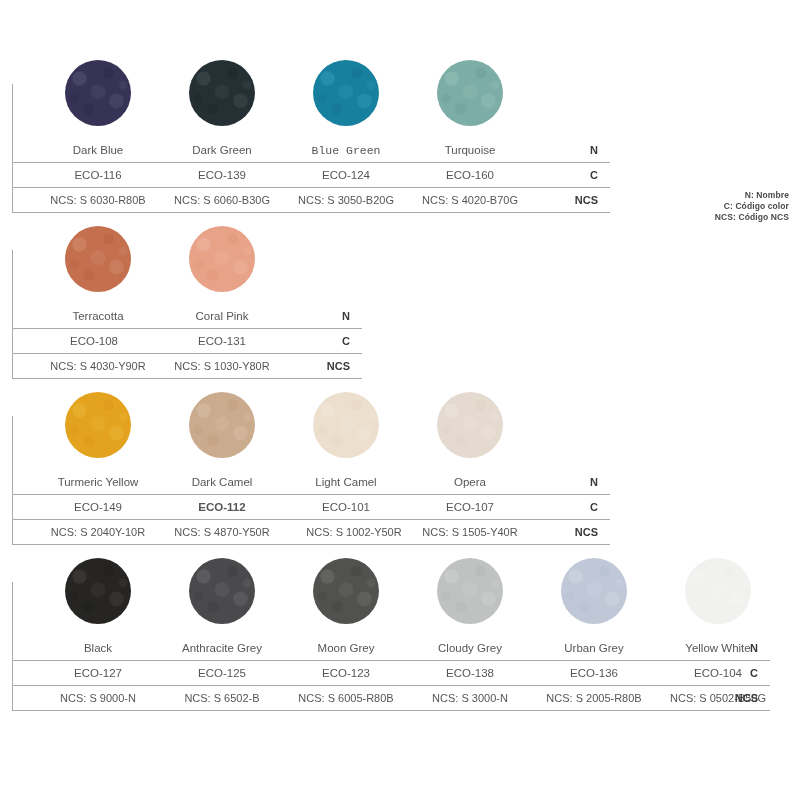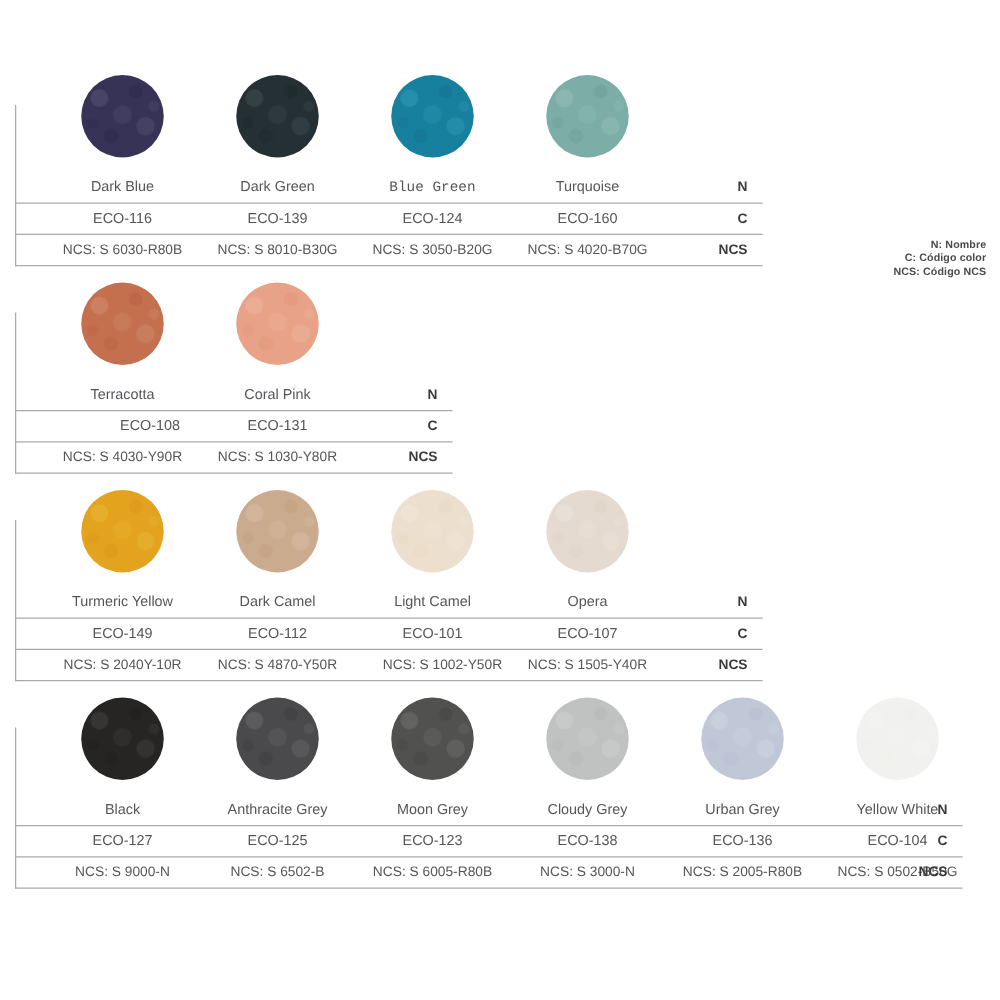--- a/index.html
+++ b/index.html
@@ -163,21 +163,21 @@
         <div class="trow">
           <div class="cell code" style="left: 36px;">ECO-116</div>
           <div class="cell code" style="left: 160px;">ECO-139</div>
           <div class="cell code" style="left: 284px;">ECO-124</div>
           <div class="cell code" style="left: 408px;">ECO-160</div>
           <div class="rowkey" style="left: 558px; width: 40px;">C</div>
           <div class="rule" style="top: 24px; width: 598px;"></div>
         </div>
         <div class="trow">
           <div class="cell ncs" style="left: 36px;">NCS: S 6030-R80B</div>
-          <div class="cell ncs" style="left: 160px;">NCS: S 8010-B30G</div>
+          <div class="cell ncs" style="left: 160px;">NCS: S 6060-B30G</div>
           <div class="cell ncs" style="left: 284px;">NCS: S 3050-B20G</div>
           <div class="cell ncs" style="left: 408px;">NCS: S 4020-B70G</div>
           <div class="rowkey" style="left: 558px; width: 40px;">NCS</div>
           <div class="rule" style="top: 24px; width: 598px;"></div>
         </div>
         <div class="vtick" style="top: -54px; height: 129px;"></div>
       </div>
     </div>
     <div class="group" style="top: 226px;">
       <div class="swatch-row">
@@ -193,21 +193,21 @@
         </div>
       </div>
       <div class="table">
         <div class="trow">
           <div class="cell name" style="left: 36px;">Terracotta</div>
           <div class="cell name" style="left: 160px;">Coral Pink</div>
           <div class="rowkey" style="left: 310px; width: 40px;">N</div>
           <div class="rule" style="top: 24px; width: 350px;"></div>
         </div>
         <div class="trow">
-          <div class="cell code" style="left: 20px; text-align: right;">ECO-108</div>
+          <div class="cell code" style="left: 32px;">ECO-108</div>
           <div class="cell code" style="left: 160px;">ECO-131</div>
           <div class="rowkey" style="left: 310px; width: 40px;">C</div>
           <div class="rule" style="top: 24px; width: 350px;"></div>
         </div>
         <div class="trow">
           <div class="cell ncs" style="left: 36px;">NCS: S 4030-Y90R</div>
           <div class="cell ncs" style="left: 160px;">NCS: S 1030-Y80R</div>
           <div class="rowkey" style="left: 310px; width: 40px;">NCS</div>
           <div class="rule" style="top: 24px; width: 350px;"></div>
         </div>
@@ -241,21 +241,21 @@
         <div class="trow">
           <div class="cell name" style="left: 36px;">Turmeric Yellow</div>
           <div class="cell name" style="left: 160px;">Dark Camel</div>
           <div class="cell name" style="left: 284px;">Light Camel</div>
           <div class="cell name" style="left: 408px;">Opera</div>
           <div class="rowkey" style="left: 558px; width: 40px;">N</div>
           <div class="rule" style="top: 24px; width: 598px;"></div>
         </div>
         <div class="trow">
           <div class="cell code" style="left: 36px;">ECO-149</div>
-          <div class="cell code" style="left: 160px;">ECO-112</div>
+          <div class="cell code" style="left: 160px; font-weight: bold;">ECO-112</div>
           <div class="cell code" style="left: 284px;">ECO-101</div>
           <div class="cell code" style="left: 408px;">ECO-107</div>
           <div class="rowkey" style="left: 558px; width: 40px;">C</div>
           <div class="rule" style="top: 24px; width: 598px;"></div>
         </div>
         <div class="trow">
           <div class="cell ncs" style="left: 36px;">NCS: S 2040Y-10R</div>
           <div class="cell ncs" style="left: 160px;">NCS: S 4870-Y50R</div>
           <div class="cell ncs" style="left: 292px;">NCS: S 1002-Y50R</div>
           <div class="cell ncs" style="left: 408px;">NCS: S 1505-Y40R</div>

